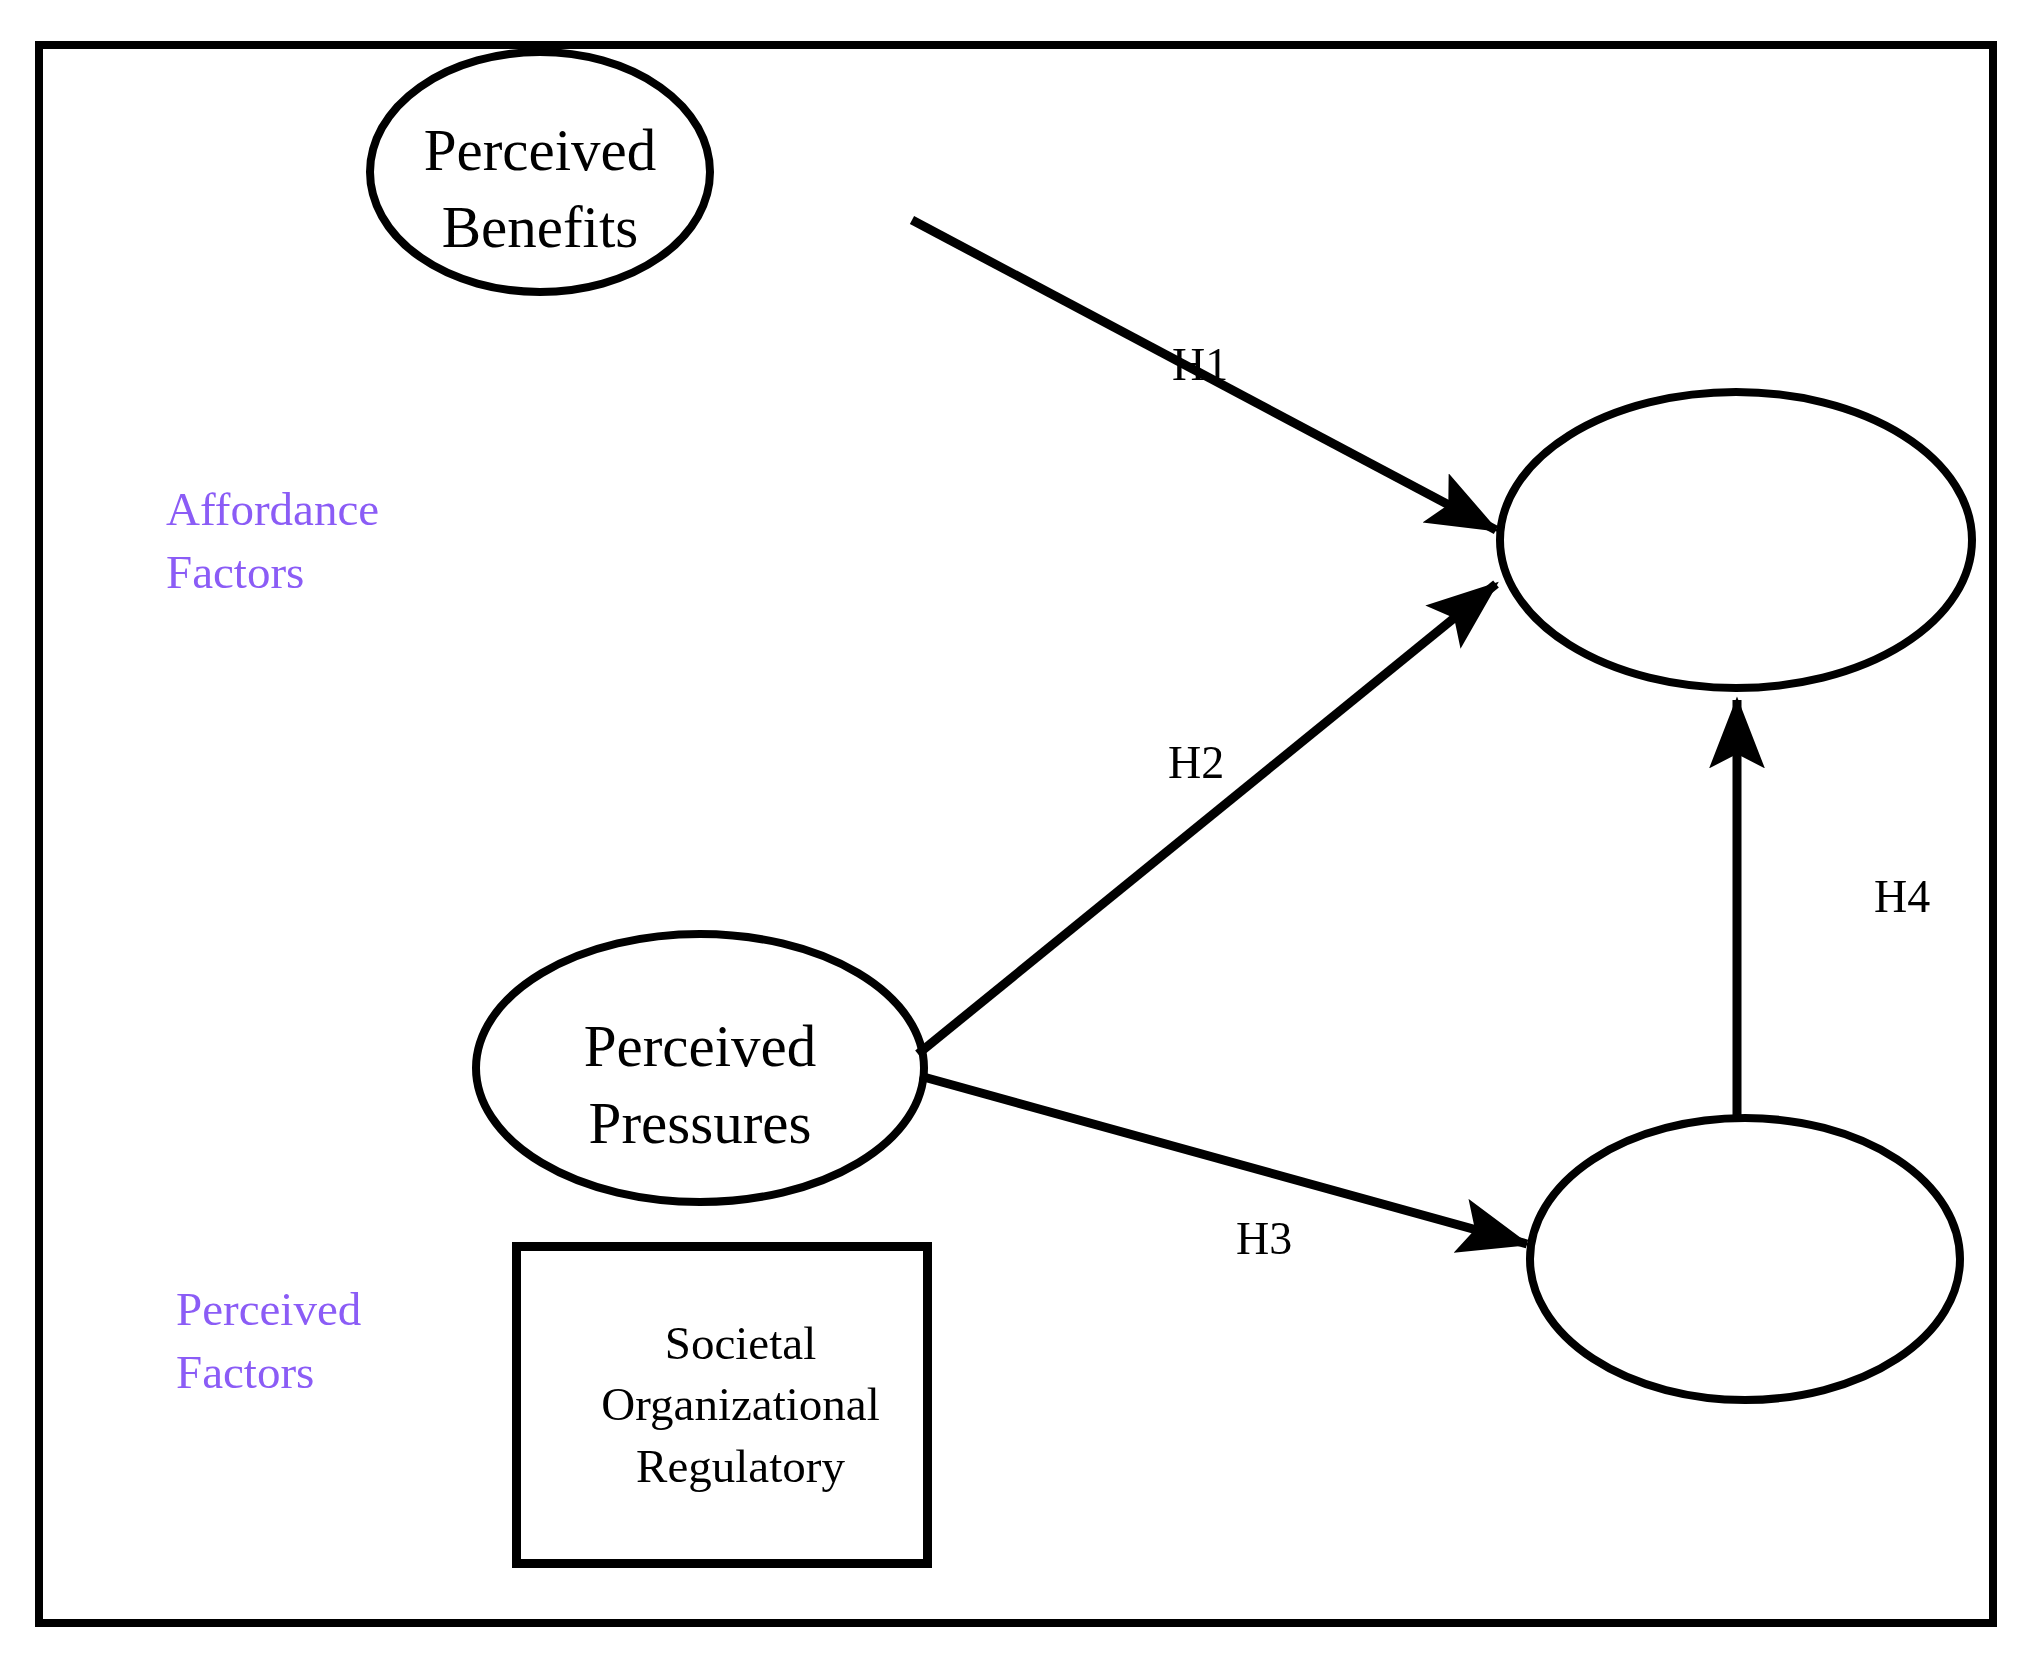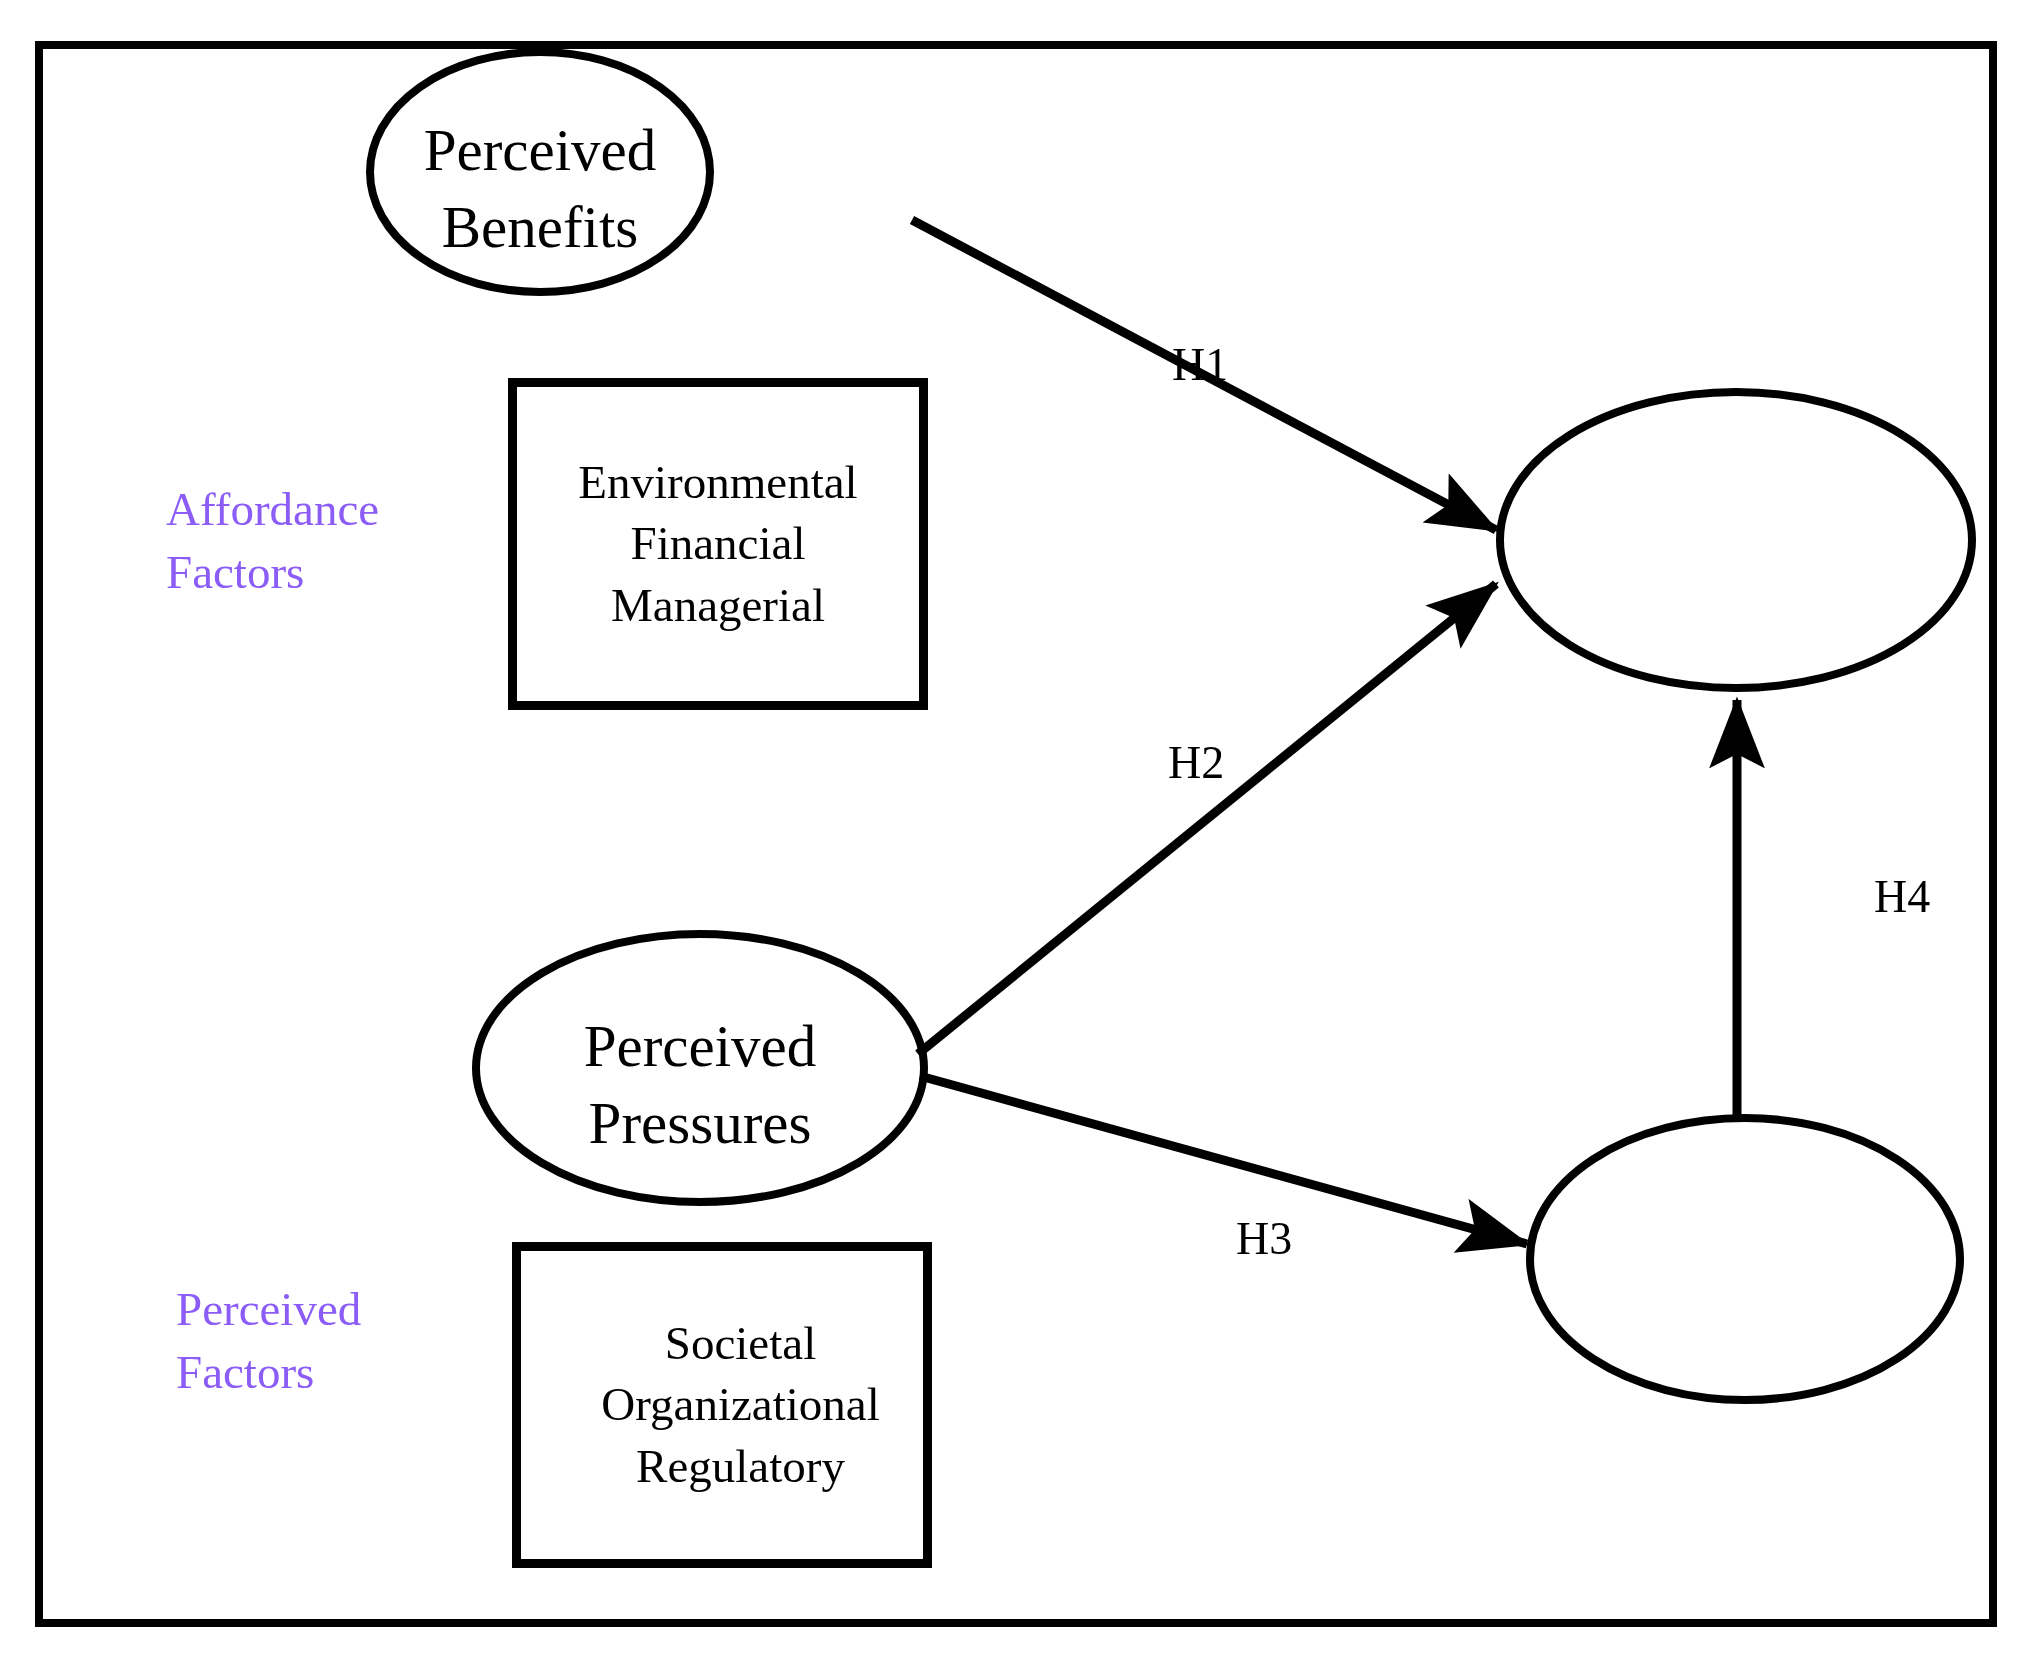--- a/index.html
+++ b/index.html
@@ -110,25 +110,20 @@
   </svg>
 
   <div class="node-label" style="left:370px; top:112px; width:340px;">Perceived
 Benefits</div>
 
   <div class="node-label" style="left:476px; top:1008px; width:448px;">Perceived
 Pressures</div>
 
 
 
-  <div class="group-box" style="left:508px; top:378px; width:420px; height:332px;">
-    <div class="box-label" style="position:static; width:100%;">Environmental
-Financial
-Managerial</div>
-  </div>
 
   <div class="group-box" style="left:512px; top:1242px; width:420px; height:326px;">
     <div class="box-label" style="position:static; width:100%;padding-left:37px;">Societal
 Organizational
 Regulatory</div>
   </div>
 
   <div class="side-label" style="left:166px; top:478px; width:340px;">Affordance
 Factors</div>
 

